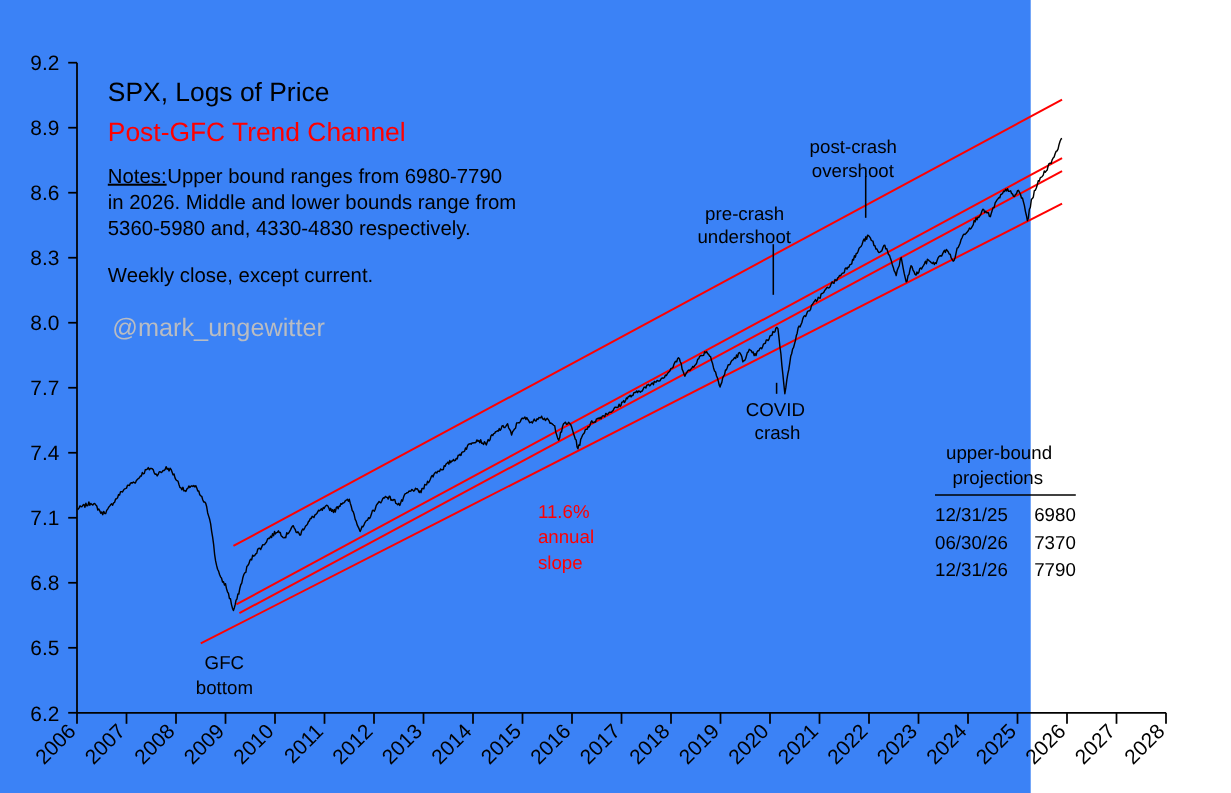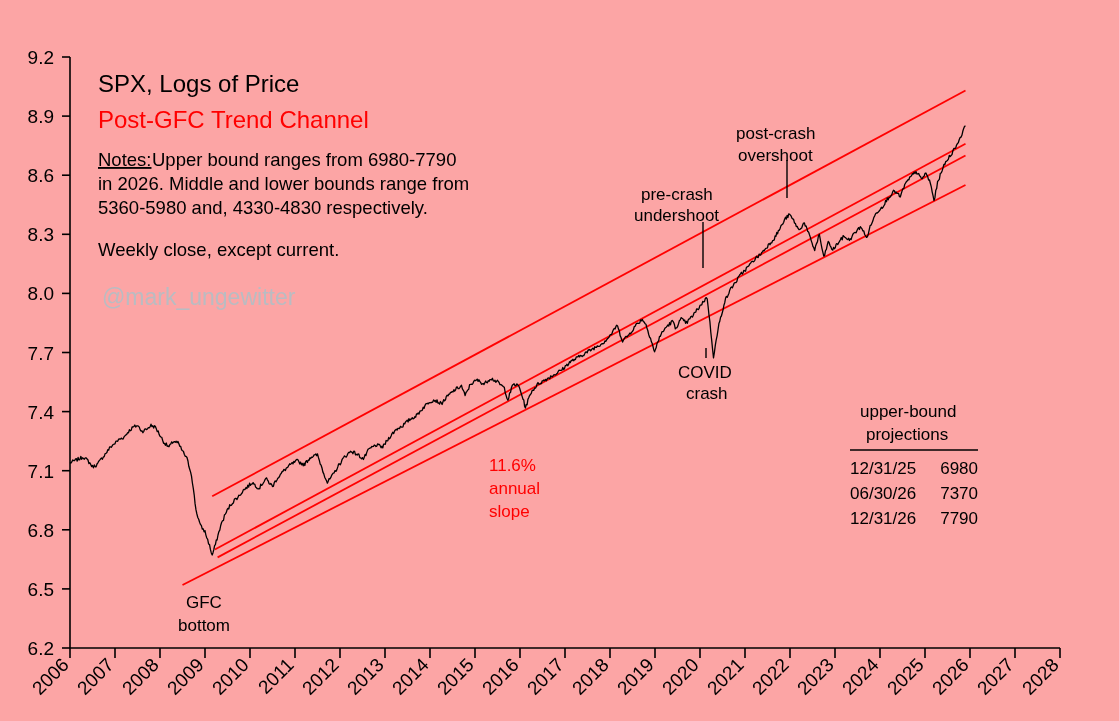--- a/index.html
+++ b/index.html
@@ -1,17 +1,17 @@
 <!DOCTYPE html>
 <html><head>
 <meta charset="utf-8">
 <style>
   html,body{margin:0;padding:0;background:#ffffff;}
   body{width:1119px;height:721px;overflow:hidden;font-family:"Liberation Sans",sans-serif;}
-  #stage{position:relative;width:1119px;height:721px;background:#fca5a5;text-align:right;}
+  #stage{position:relative;width:937px;height:721px;background:#3b82f6;text-align:right;}
   svg{display:block;}
   text{font-family:"Liberation Sans",sans-serif;}
   .ytick{font-size:19px;fill:#000;}
   .xtick{font-size:19px;fill:#000;}
   .title1{font-size:24px;fill:#000;}
   .title2{font-size:24px;fill:#ff0000;}
   .note{font-size:18.5px;fill:#000;}
   .wm{font-size:23px;fill:#b9bcc2;}
   .anno{font-size:17px;fill:#000;}
   .slope{font-size:17px;fill:#ff0000;}

